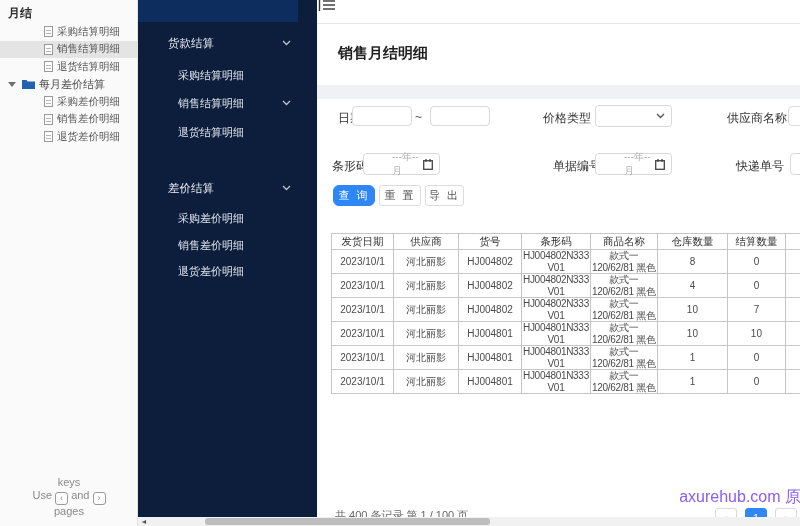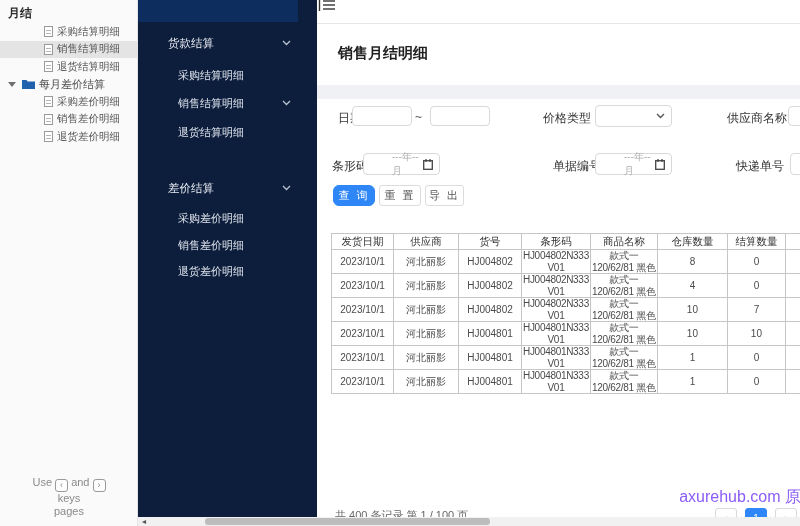--- a/index.html
+++ b/index.html
@@ -99,27 +99,27 @@
         <div class="tree-row leaf">
           <span class="docicon"></span>
           <span>销售差价明细</span>
         </div>
         <div class="tree-row leaf">
           <span class="docicon"></span>
           <span>退货差价明细</span>
         </div>
       </div>
     <div class="tree-foot">
+      <div>keys</div>
       <div>
         <span>Use</span>
         <span class="keycap">‹</span>
         <span>and</span>
         <span class="keycap">›</span>
       </div>
-      <div>keys</div>
       <div>pages</div>
     </div>
   </div>
 
   <div class="nav-sidebar">
     <div class="nav-block"></div>
     <div id="nav-items">
         <div class="nav-row header" style="top: 36px;">
           <span>货款结算</span>
           <svg class="nav-chevron" width="9" height="6" viewBox="0 0 9 6">

